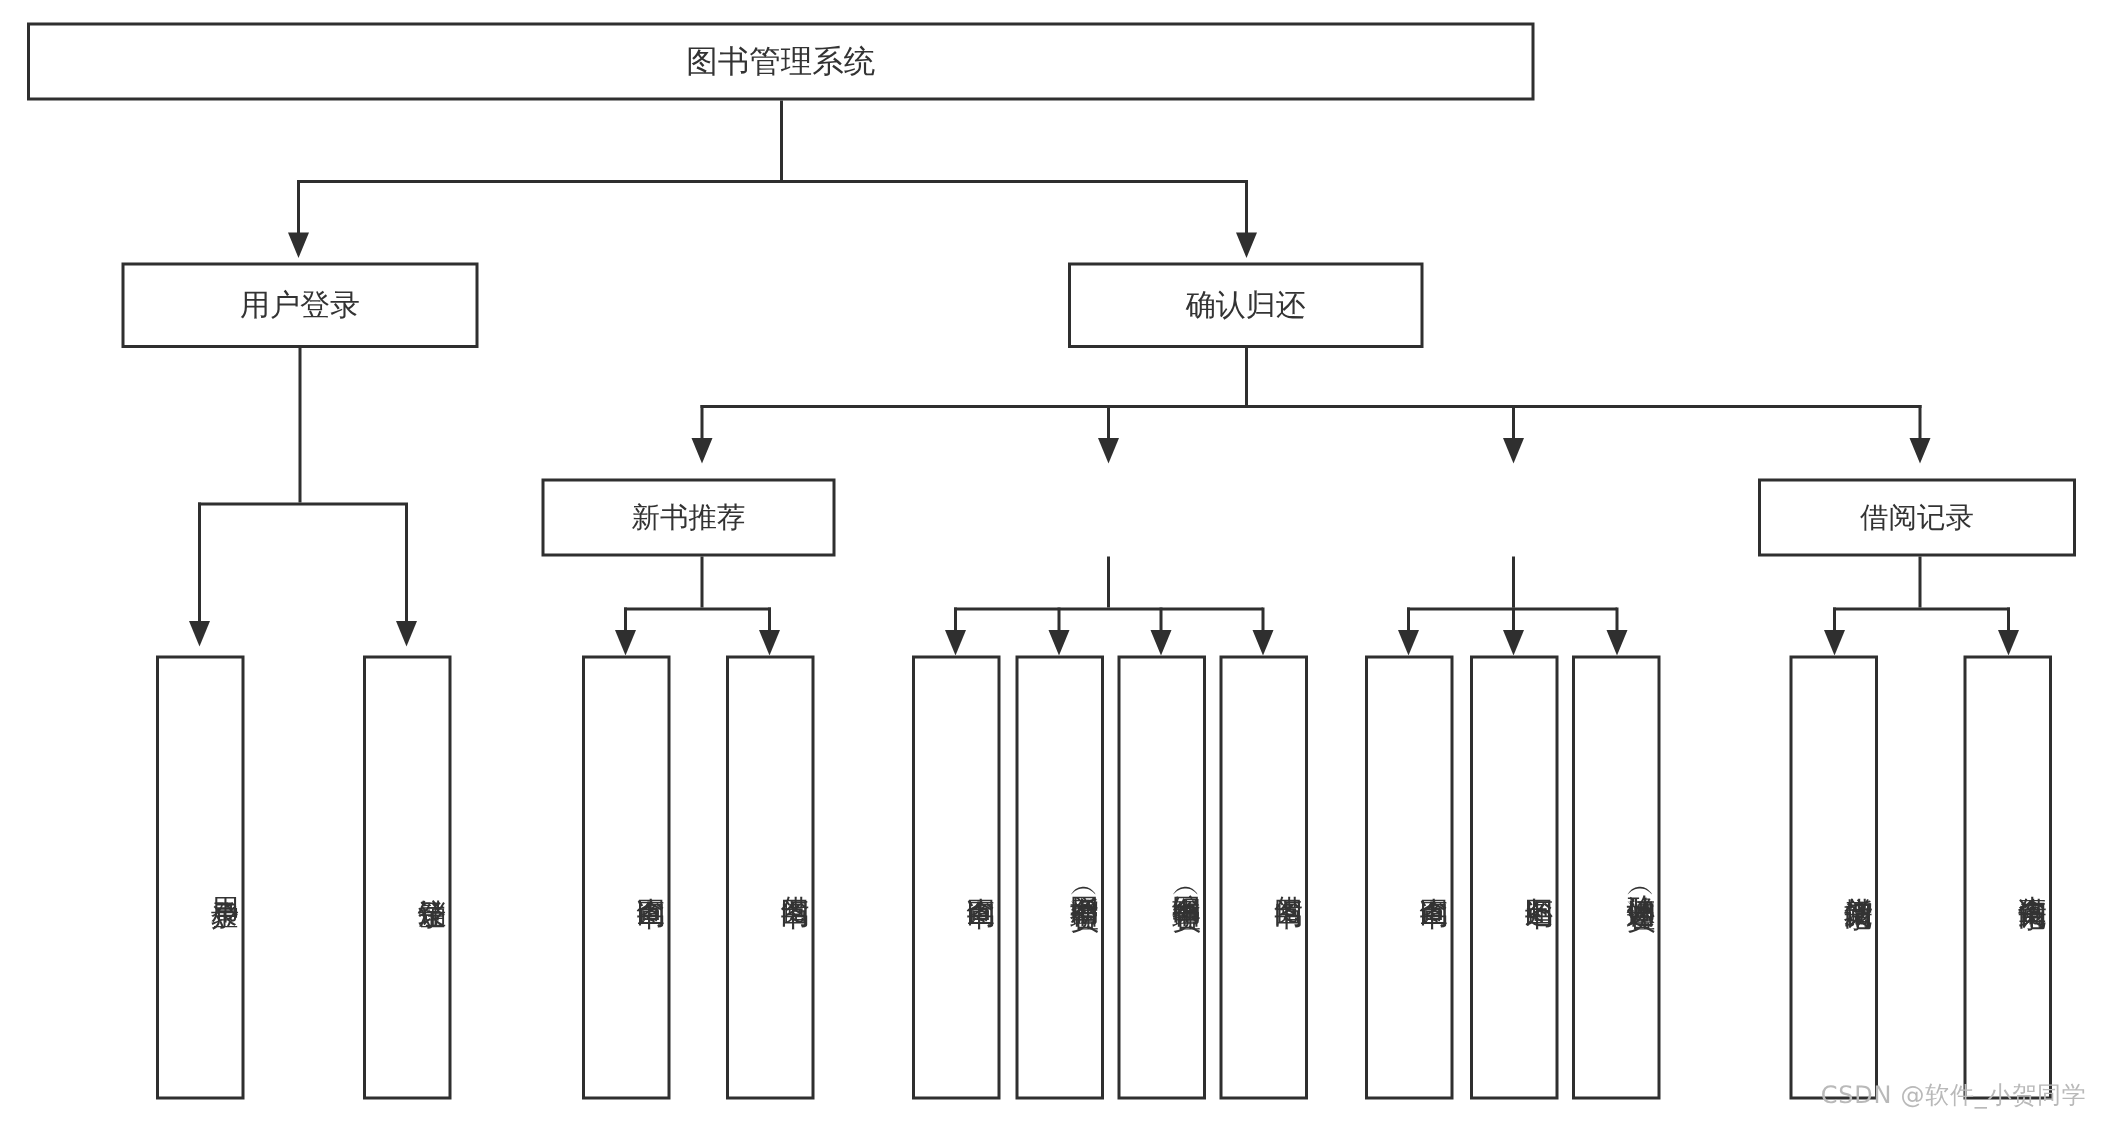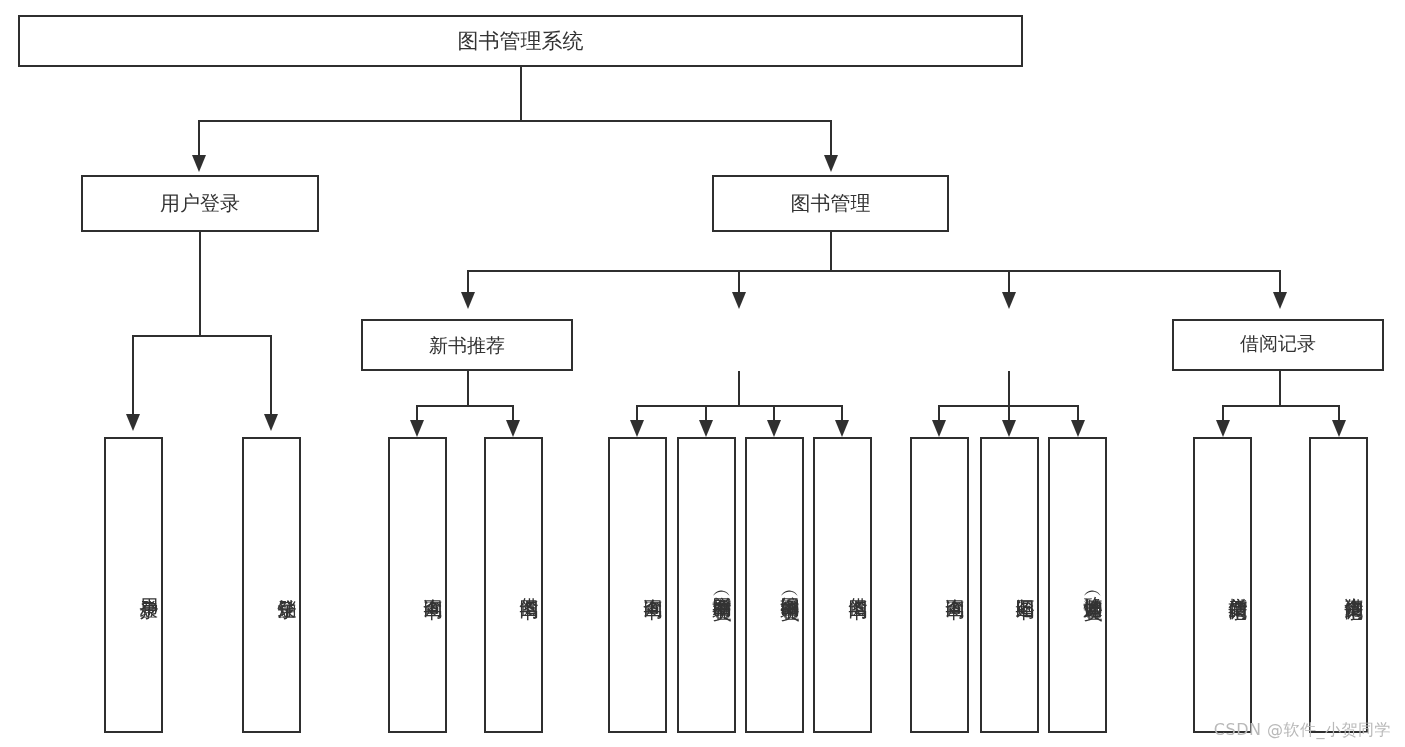--- a/index.html
+++ b/index.html
@@ -96,45 +96,45 @@
 
   <div class="vline" style="left:198px; top:120px; height:38px;"></div>
   <div class="arrow" style="left:192px; top:155px;"></div>
   <div class="vline" style="left:830px; top:120px; height:38px;"></div>
   <div class="arrow" style="left:824px; top:155px;"></div>
 
   <div class="node lvl1" style="left:81px; top:175px; width:238px; height:57px;">
     <span>用户登录</span>
   </div>
   <div class="node lvl1" style="left:712px; top:175px; width:237px; height:57px;">
-    <span>图书管理</span>
+    <span>确认归还</span>
   </div>
 
   <div class="vline" style="left:199px; top:232px; height:103px;"></div>
   <div class="hline" style="left:132px; top:335px; width:138px;"></div>
   <div class="vline" style="left:132px; top:335px; height:82px;"></div>
   <div class="arrow" style="left:126px; top:414px;"></div>
   <div class="vline" style="left:270px; top:335px; height:82px;"></div>
   <div class="arrow" style="left:264px; top:414px;"></div>
 
   <div class="vline" style="left:830px; top:232px; height:38px;"></div>
   <div class="hline" style="left:467px; top:270px; width:814px;"></div>
   <div class="vline" style="left:467px; top:270px; height:24px;"></div>
   <div class="arrow" style="left:461px; top:292px;"></div>
   <div class="vline" style="left:738px; top:270px; height:24px;"></div>
   <div class="arrow" style="left:732px; top:292px;"></div>
   <div class="vline" style="left:1008px; top:270px; height:24px;"></div>
   <div class="arrow" style="left:1002px; top:292px;"></div>
   <div class="vline" style="left:1279px; top:270px; height:24px;"></div>
   <div class="arrow" style="left:1273px; top:292px;"></div>
 
-  <div class="node lvl2" style="left:361px; top:319px; width:212px; height:52px;justify-content:center;">
+  <div class="node lvl2" style="left:361px; top:319px; width:196px; height:52px;justify-content:center;">
     <span>新书推荐</span>
   </div>
-  <div class="node lvl2" style="left:1172px; top:319px; width:212px; height:52px;font-family:Liberation Mono, monospace;">
+  <div class="node lvl2" style="left:1172px; top:319px; width:212px; height:52px;">
     <span>借阅记录</span>
   </div>
 
   <div class="vline" style="left:467px; top:371px; height:34px;"></div>
   <div class="hline" style="left:416px; top:405px; width:98px;"></div>
   <div class="vline" style="left:416px; top:405px; height:18px;"></div>
   <div class="arrow" style="left:410px; top:420px;"></div>
   <div class="vline" style="left:512px; top:405px; height:18px;"></div>
   <div class="arrow" style="left:506px; top:420px;"></div>
 

